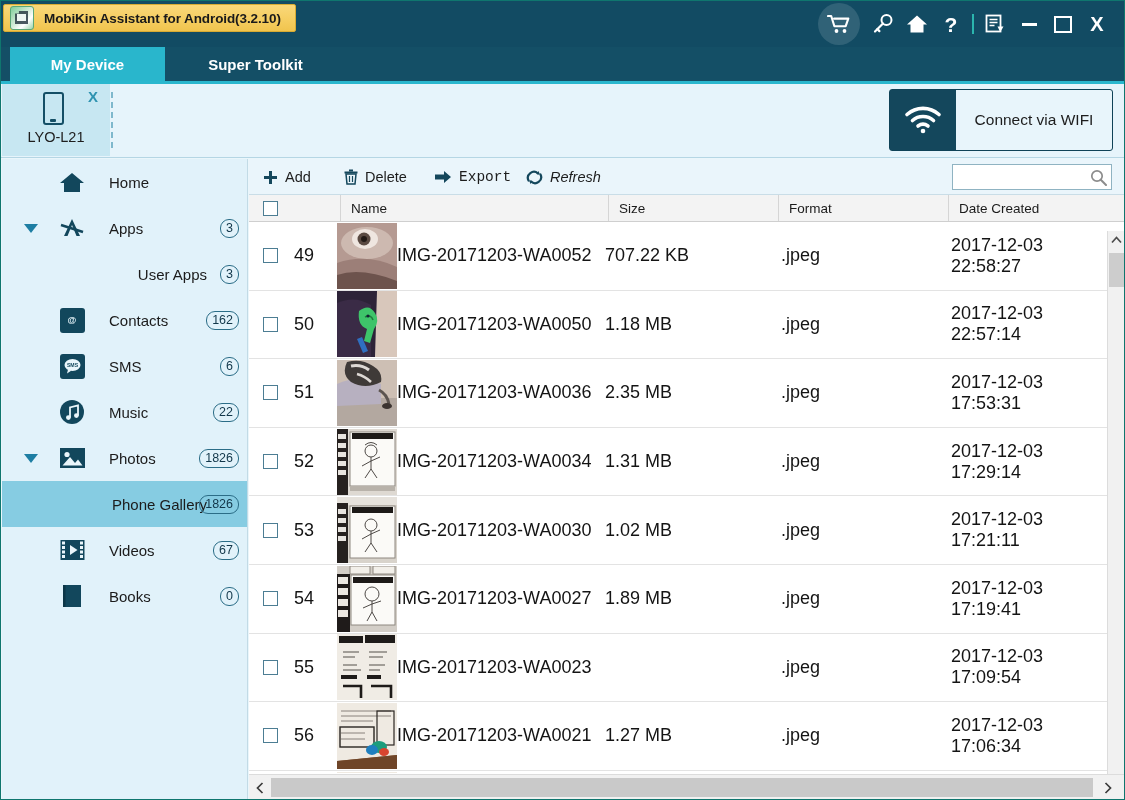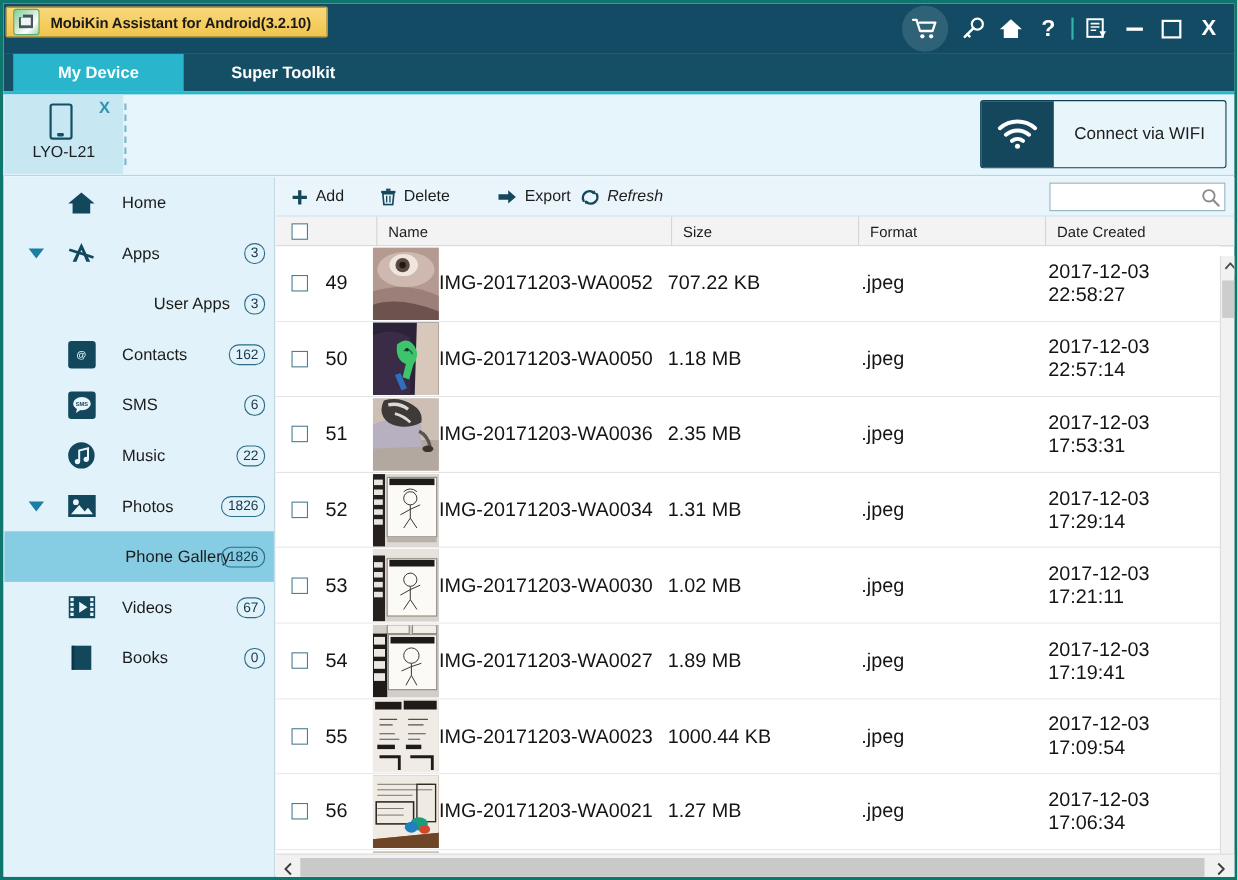--- a/index.html
+++ b/index.html
@@ -14,21 +14,21 @@
     font-family: "Liberation Sans", sans-serif;
     -webkit-font-smoothing: antialiased;
   }
 
   #app {
     position: relative;
     width: 1125px;
     height: 800px;
     background: #eaf6fb;
     box-sizing: border-box;
-    border: 3px solid #0f766e;
+    border: 1px solid #0f766e;
     overflow: hidden;
   }
 
   
   .titlebar {
     position: absolute;
     left: 0; top: 0;
     width: 1123px;
     height: 46px;
     background: #124b63;
@@ -692,21 +692,21 @@
       <div class="tb-btn" style="left:95px;">
         <svg width="14" height="16" viewBox="0 0 14 16">
           <rect x="0.5" y="2.5" width="13" height="2" fill="#14475c"></rect>
           <rect x="5" y="0.5" width="4" height="2" fill="#14475c"></rect>
           <path d="M2 5 h10 l-1 10 h-8 z" fill="none" stroke="#14475c" stroke-width="1.5"></path>
           <path d="M5.5 7 v6 M8.5 7 v6" stroke="#14475c" stroke-width="1.2"></path>
         </svg>
         <span>Delete</span>
       </div>
 
-      <div class="tb-btn" style="left:202px;">
+      <div class="tb-btn" style="left:186px;font-family:Liberation Mono, monospace;">
         <svg width="17" height="14" viewBox="0 0 17 14">
           <path d="M0 4.5 h9 v-3.5 l7 6 l-7 6 v-3.5 h-9 z" fill="#14475c"></path>
         </svg>
         <span>Export</span>
       </div>
 
       <div class="tb-btn" style="left:277px;font-style:italic;">
         <svg width="17" height="15" viewBox="0 0 17 15">
           <path d="M2.5 10.5 A6 6 0 0 1 12 3.5" fill="none" stroke="#14475c" stroke-width="2.2" stroke-linecap="round"></path>
           <path d="M14.5 4.5 A6 6 0 0 1 5 11.5" fill="none" stroke="#14475c" stroke-width="2.2" stroke-linecap="round"></path>
@@ -919,21 +919,20 @@
         <rect x="4" y="41" width="16" height="4"></rect>
                     <rect x="30" y="41" width="14" height="4"></rect>
       </g>
       <g stroke="#1e1b19" stroke-width="2.6" fill="none">
         <path d="M6 52 h18 v12"></path>
                     <path d="M34 52 h20 v12"></path>
       </g>
     </svg></div>
             </div>
             <div class="cell c-name">IMG-20171203-WA0023</div>
-            <div class="cell c-size">1000.44 KB</div>
             <div class="cell c-fmt">.jpeg</div>
             <div class="cell c-date">2017-12-03 17:09:54</div>
           </div>
           <div class="row">
             <div class="cell c-chk">
               <span class="chkbox"></span>
             </div>
             <div class="cell c-idx">56</div>
             <div class="cell c-thumb">
               <div class="thumb"><svg viewBox="0 0 60 66" width="60" height="66" preserveAspectRatio="none">

